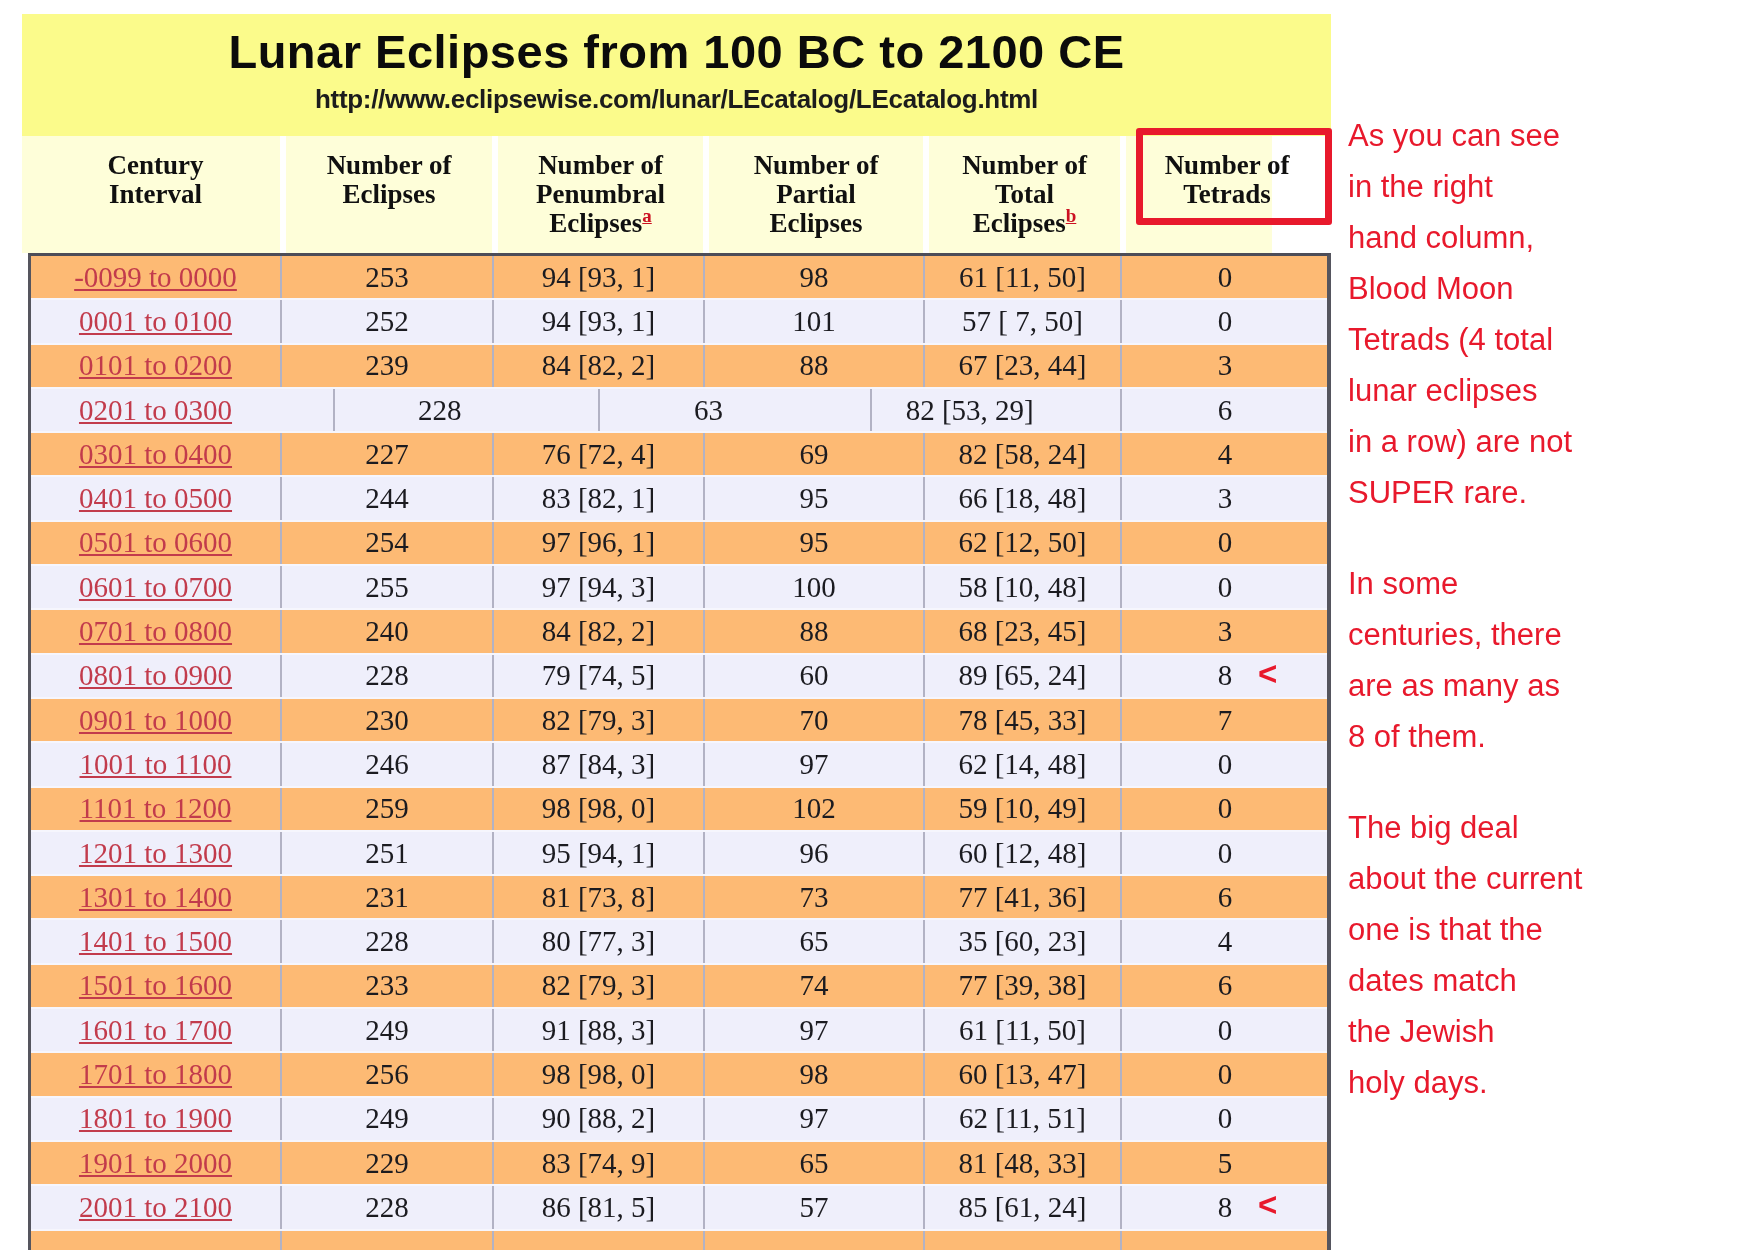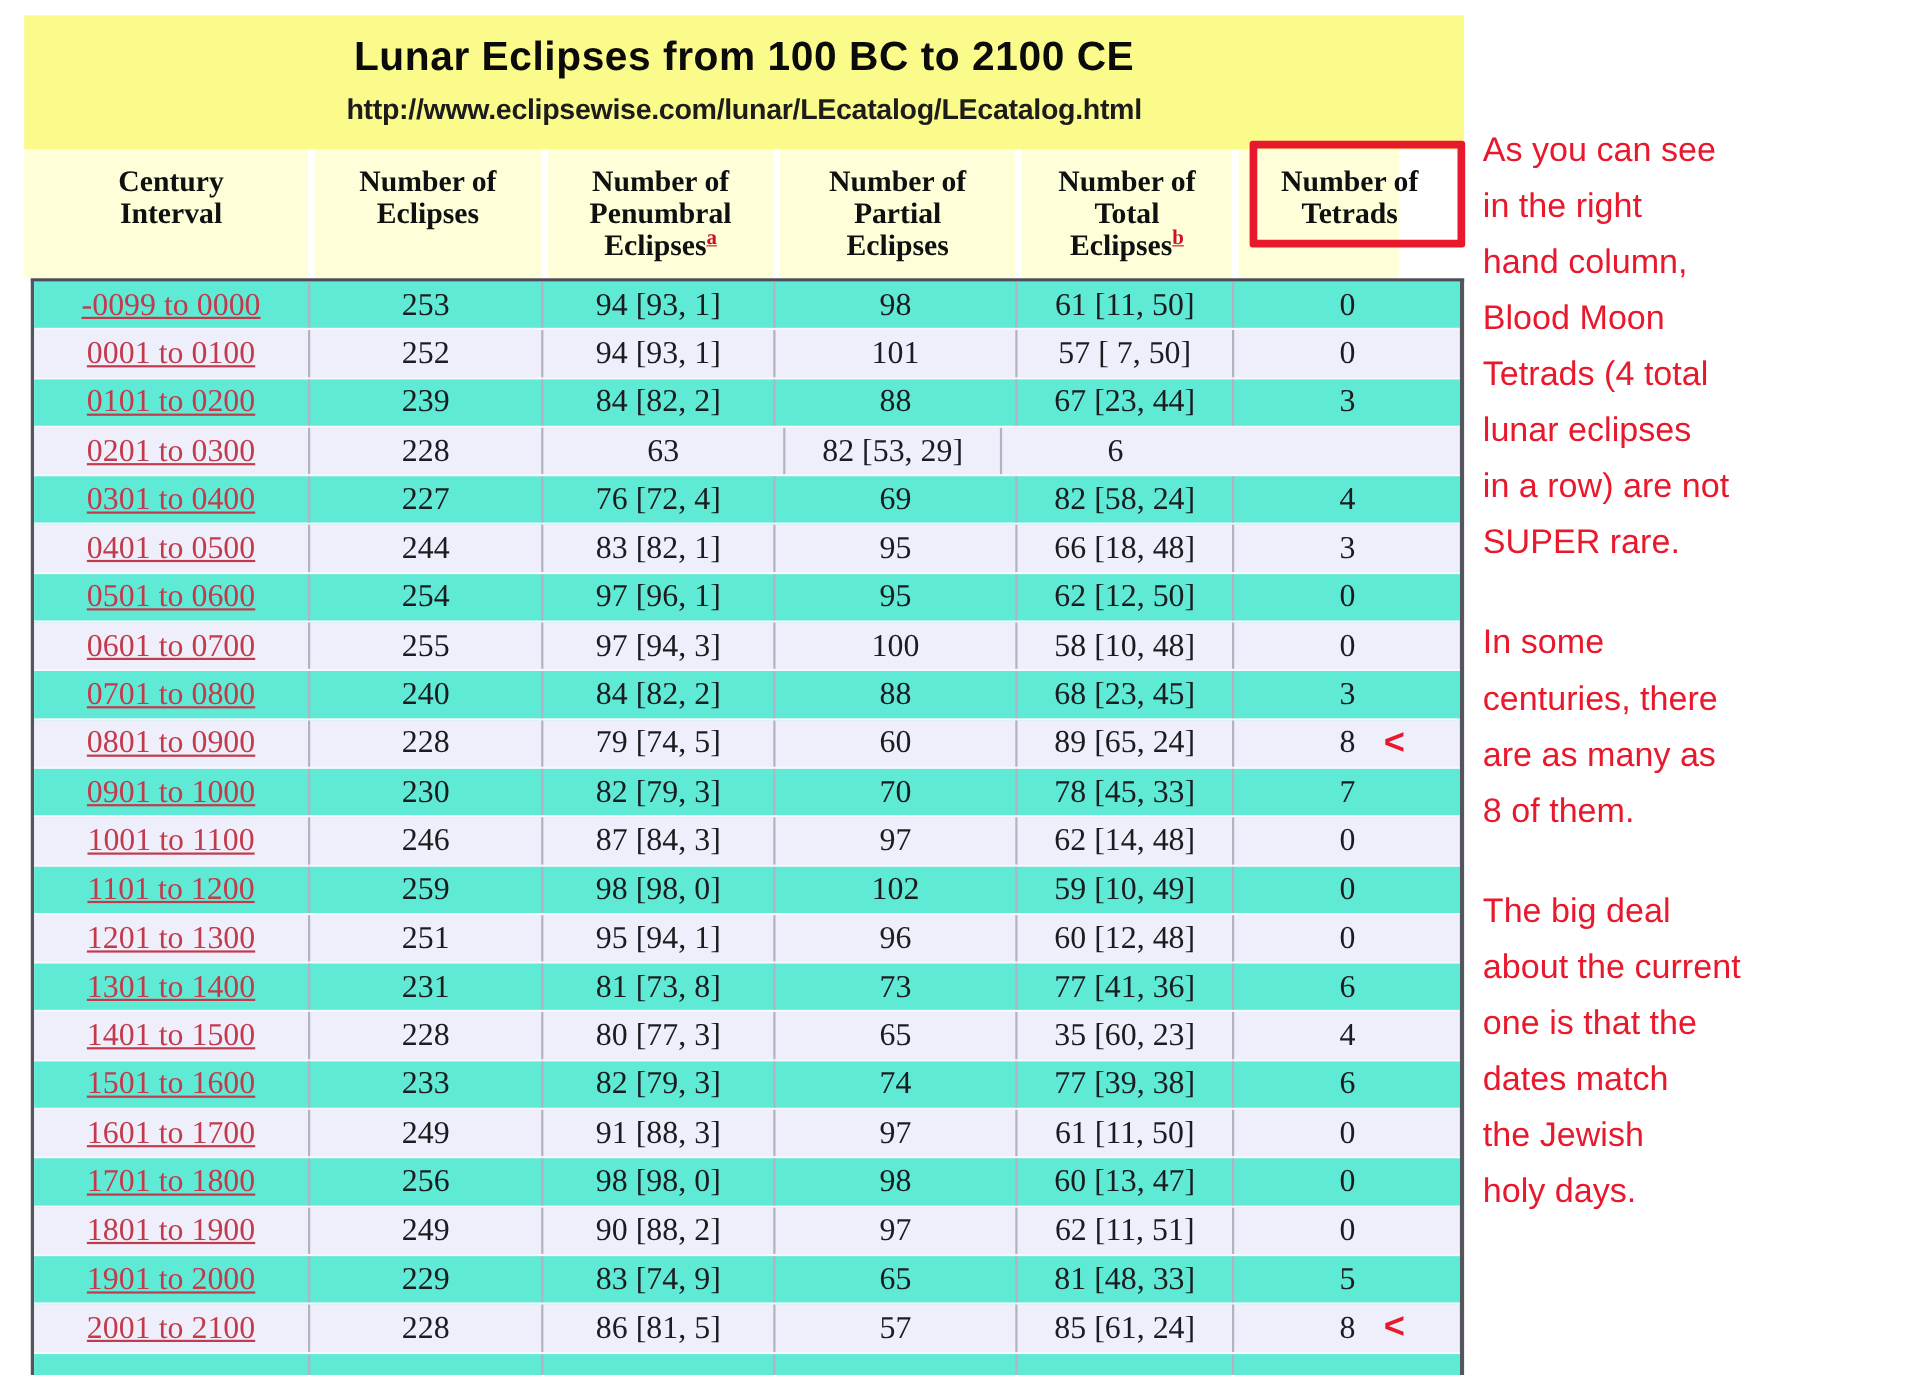--- a/index.html
+++ b/index.html
@@ -2,21 +2,21 @@
 <html><head>
 <meta charset="utf-8">
 <style>
   html,body{margin:0;padding:0;background:#ffffff;}
   .canvas{position:relative;width:1750px;height:1250px;background:#ffffff;overflow:hidden;
           font-family:"Liberation Sans",sans-serif;}
 
   
   .banner{position:absolute;left:22px;top:14px;width:1309px;height:122px;background:#FBFB8B;
           display:flex;flex-direction:column;align-items:center;justify-content:flex-start;}
-  .title{margin-top:10px;font-size:37px;line-height:56px;font-weight:bold;color:#0b0b0b;
+  .title{margin-top:10px;font-size:47px;line-height:56px;font-weight:bold;color:#0b0b0b;
          letter-spacing:0.5px;white-space:nowrap;}
   .url{margin-top:2px;font-size:26px;line-height:34px;font-weight:600;color:#1c1c1c;
        letter-spacing:-0.3px;white-space:nowrap;}
 
   
   .headband{position:absolute;left:22px;top:136px;width:1250px;height:117px;background:#FEFED9;}
   .headrow{position:absolute;left:9px;top:0;width:1297px;height:117px;display:flex;}
   .hcell{box-sizing:border-box;text-align:center;padding-top:15px;
          font-family:"Liberation Serif",serif;font-weight:bold;font-size:27px;line-height:29px;color:#101010;}
   .hcell + .hcell{border-left:6px solid #ffffff;}
@@ -24,22 +24,22 @@
 
   
   .redbox{position:absolute;left:1136px;top:128px;width:196px;height:97px;box-sizing:border-box;
           border:7px solid #E8192C;border-radius:3px;background:transparent;z-index:5;}
 
   
   .datatable{position:absolute;left:28px;top:253px;width:1303px;height:997px;box-sizing:border-box;
              border-top:3px solid #4D4D58;border-left:3px solid #55555E;border-right:4px solid #55555E;
              overflow:hidden;background:#EFEFFB;}
   .trow{display:flex;width:1297px;height:44.3px;box-sizing:border-box;border-bottom:2px solid #F6F6FD;}
-  .trow.odd {background:#5eead4;}
-  .trow.even{background:#EFEFFB;}
+  .trow.odd {background:#fdba74;}
+  .trow.even{background:#EFEFFB;justify-content:space-between;}
   .cell{box-sizing:border-box;display:flex;align-items:center;justify-content:center;position:relative;
         font-family:"Liberation Serif",serif;font-size:29px;color:#1b1b20;white-space:pre;}
   .cell + .cell{border-left:2px solid #B2B2C4;}
   .c1{width:249px;} .c2{width:212px;} .c3{width:211px;} .c4{width:220px;} .c5{width:197px;} .c6{width:208px;}
   .ilink{color:#C23B4C;text-decoration:underline;cursor:pointer;}
   .arrow{position:absolute;left:136px;top:50%;transform:translateY(-54%);
          font-family:"Liberation Sans",sans-serif;font-weight:bold;font-size:33px;color:#E8192C;}
 
   
   .annot{position:absolute;left:1348px;top:110px;width:400px;color:#E8192C;

